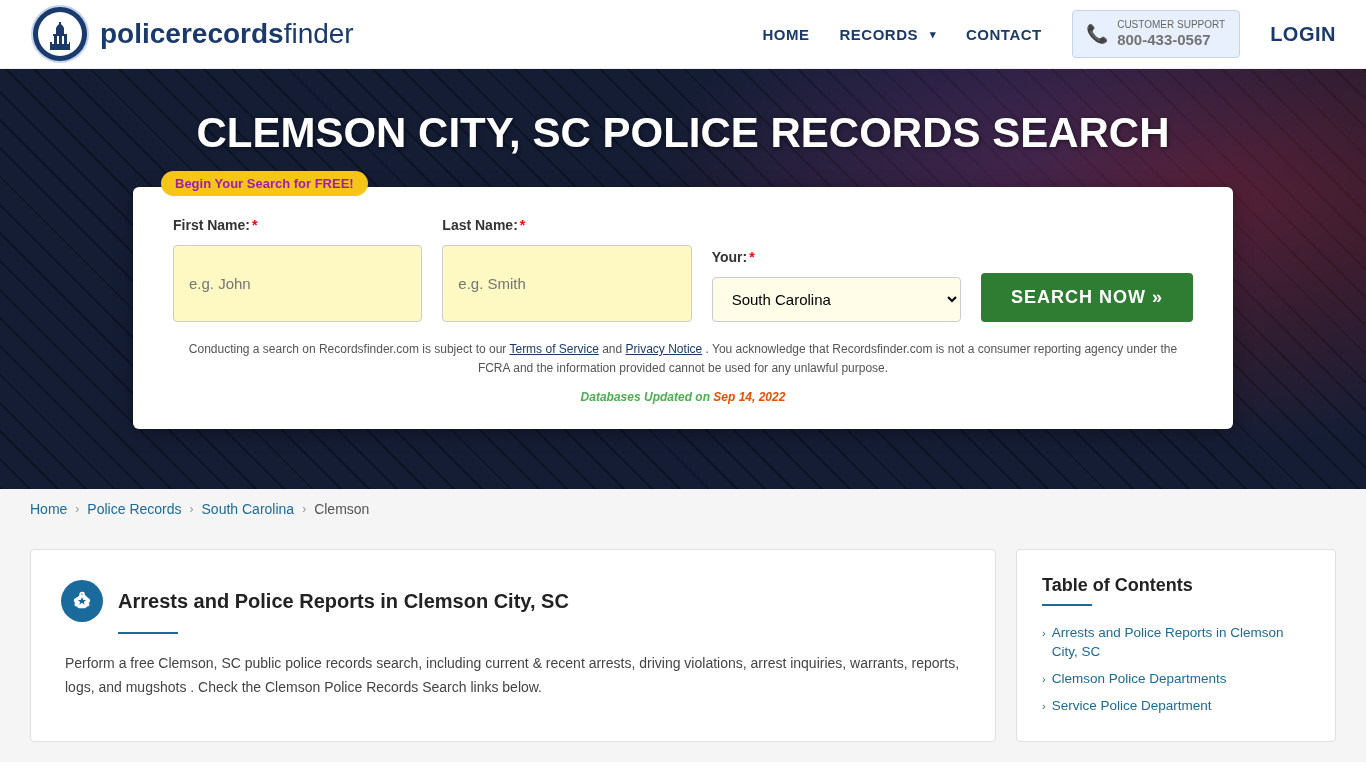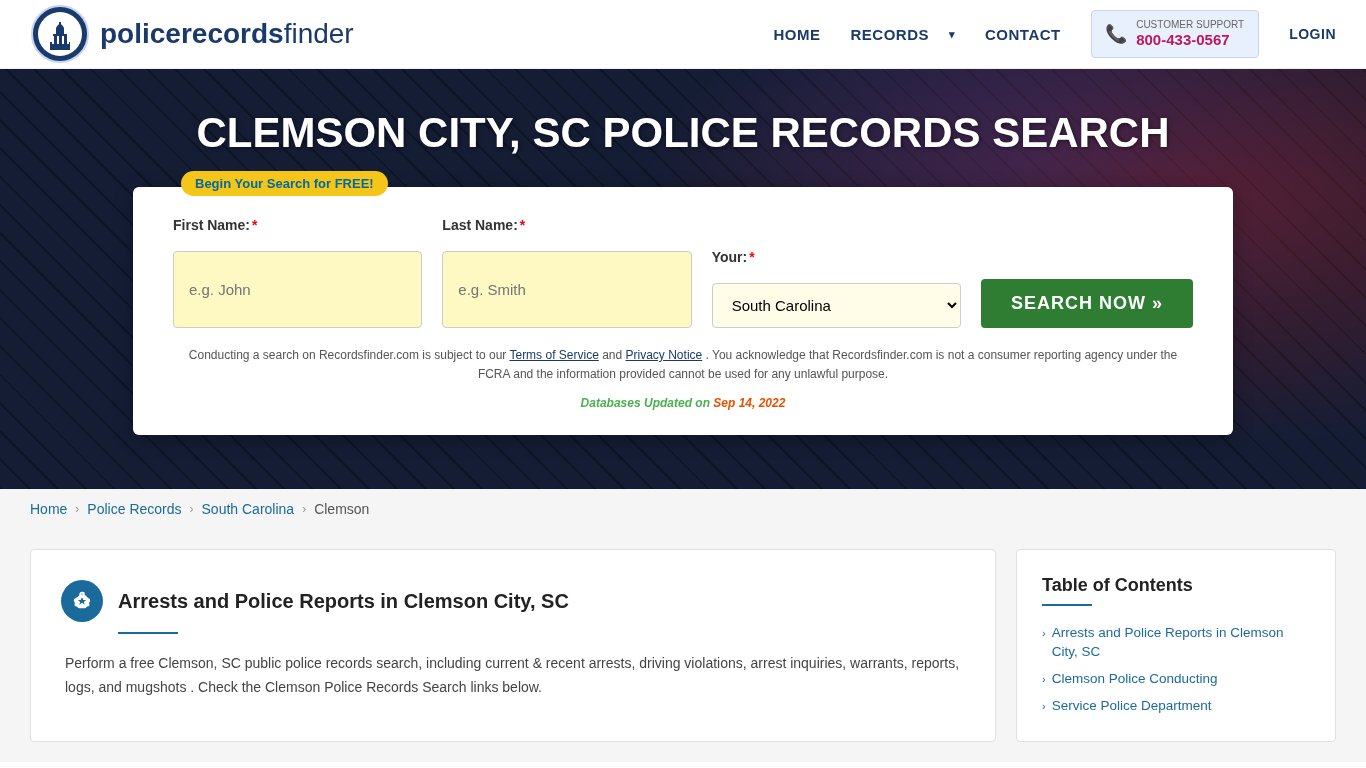--- a/index.html
+++ b/index.html
@@ -42,39 +42,39 @@
       font-size: 15px;
       font-weight: 700;
       color: #1a3a6b;
       text-transform: uppercase;
       cursor: pointer;
       letter-spacing: 0.5px;
     }
     .nav-records {
       display: flex;
       align-items: center;
-      gap: 20px;
+      gap: 12px;
     }
     .chevron { font-size: 11px; }
     .support-btn {
       background: #e8f0fe;
       border: 1px solid #c5d4f0;
       border-radius: 4px;
       padding: 8px 14px;
       display: flex;
       align-items: center;
       gap: 8px;
       cursor: pointer;
     }
     .support-icon { font-size: 18px; color: #1a3a6b; }
     .support-text { line-height: 1.2; }
     .support-label { font-size: 10px; color: #666; text-transform: uppercase; }
-    .support-number { font-size: 15px; font-weight: 700; color: #be185d; }
+    .support-number { font-size: 15px; font-weight: 700; color: #737373; }
     .login-btn {
-      font-size: 14px;
+      font-size: 20px;
       font-weight: 700;
       color: #1a3a6b;
       text-transform: uppercase;
       cursor: pointer;
     }
 
     
     .hero {
       position: relative;
       min-height: 420px;
@@ -132,38 +132,38 @@
       border-radius: 6px;
       padding: 30px 40px 25px;
       width: 100%;
       max-width: 1100px;
       box-shadow: 0 4px 20px rgba(0,0,0,0.3);
       position: relative;
     }
     .free-badge {
       position: absolute;
       top: -16px;
-      left: 48px;
+      left: 28px;
       background: #f5c518;
-      color: #0369a1;
+      color: #a21caf;
       font-weight: 700;
       font-size: 13px;
       padding: 5px 14px;
       border-radius: 20px;
     }
     .search-fields {
       display: flex;
       align-items: flex-end;
       gap: 20px;
       margin-bottom: 18px;
     }
     .field-group {
       display: flex;
       flex-direction: column;
-      gap: 18px;
+      gap: 12px;
       flex: 1;
     }
     .field-label {
       font-size: 14px;
       font-weight: 600;
       color: #333;
     }
     .required { color: red; margin-left: 2px; }
     .field-input {
       border: 1px solid #ccc;
@@ -452,21 +452,21 @@
   <div class="content-right">
     <h3 class="toc-title">Table of Contents</h3>
     <hr class="toc-divider">
     <ul class="toc-list">
       <li class="toc-item">
         <span class="toc-arrow">›</span>
         <span>Arrests and Police Reports in Clemson City, SC</span>
       </li>
       <li class="toc-item">
         <span class="toc-arrow">›</span>
-        <span>Clemson Police Conducting</span>
+        <span>Clemson Police Departments</span>
       </li>
       <li class="toc-item">
         <span class="toc-arrow">›</span>
         <span>Service Police Department</span>
       </li>
     </ul>
   </div>
 
 </div>
 

